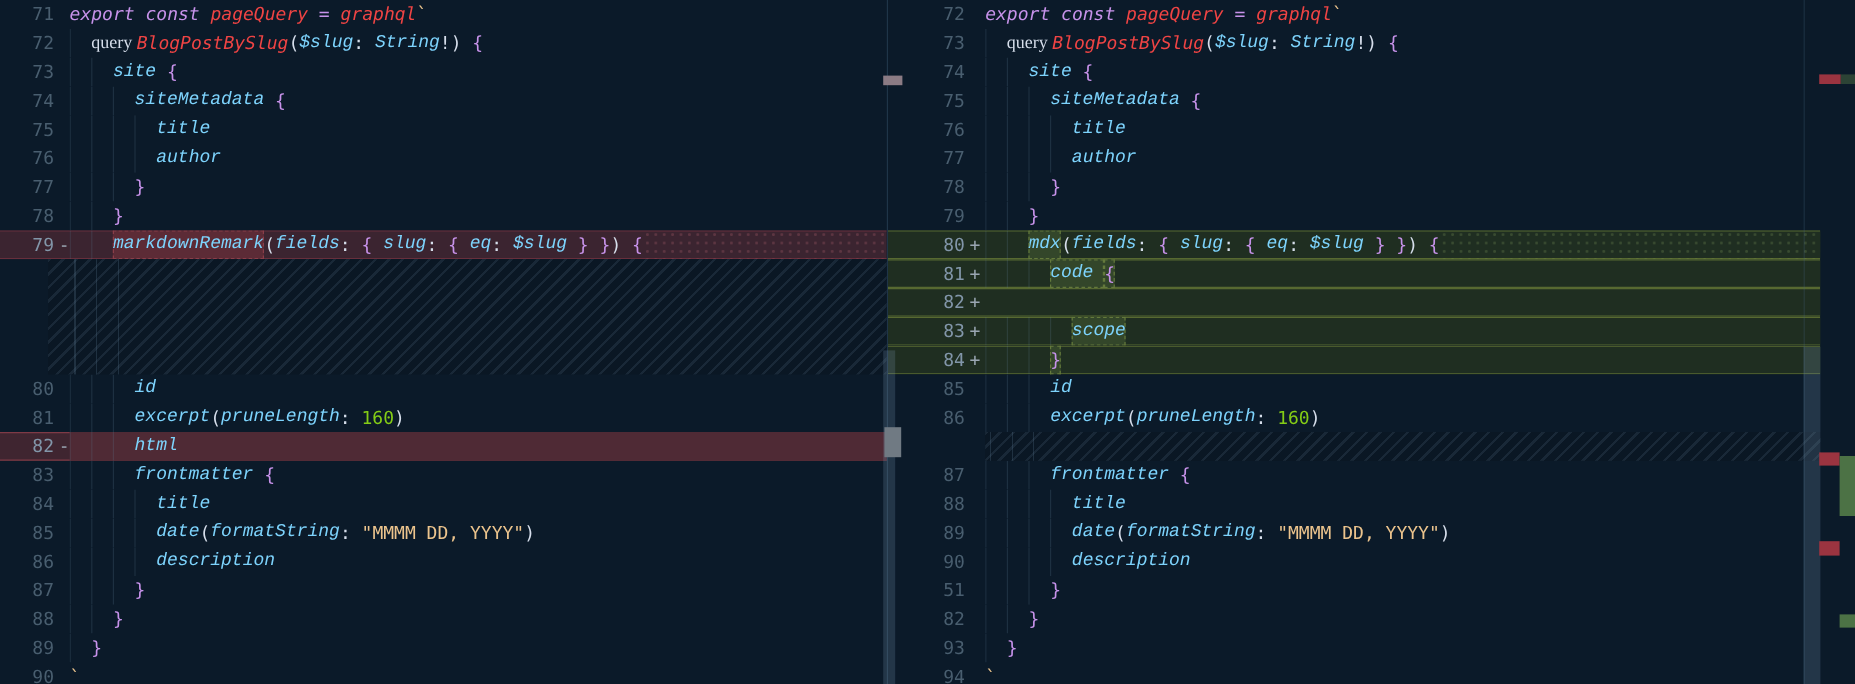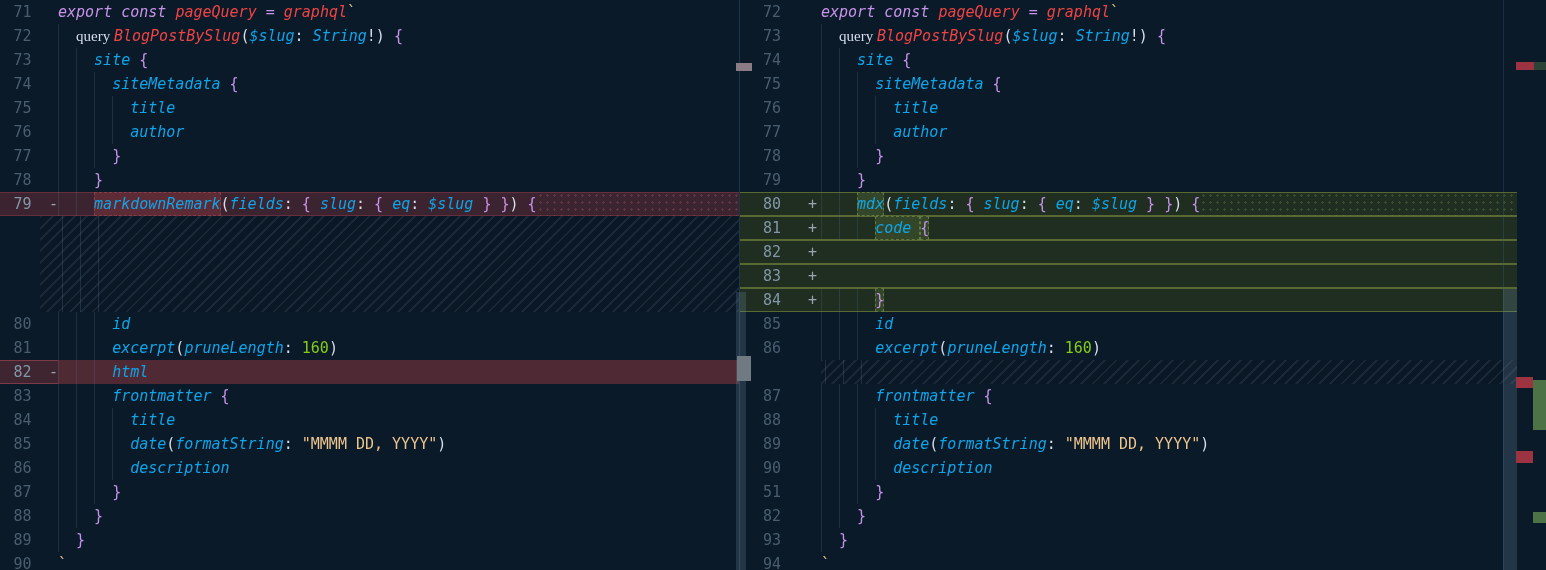--- a/index.html
+++ b/index.html
@@ -4,36 +4,36 @@
 <style>
   html,body{margin:0;padding:0;background:#0b1a29;}
   #root{position:relative;width:1546px;height:570px;overflow:hidden;
         font-family:"DejaVu Sans Mono","Liberation Mono",monospace;
         font-size:15px;line-height:24px;background:#0b1a29;color:#d6deeb;}
   .pane{position:absolute;top:0;height:570px;overflow:hidden;}
   #pane-left{left:0;width:739px;border-right:1px solid #1f3548;}
   #pane-right{left:740px;width:806px;}
   #pane-right .rows{width:777px;}
   .row{display:flex;height:24px;}
-  .num{flex:none;text-align:center;color:#495e6f;user-select:none;}
+  .num{flex:none;text-align:right;color:#495e6f;user-select:none;}
   #pane-left .num{width:45px;}
   #pane-right .num{width:64px;}
   .mark{flex:none;position:relative;color:#9aa6b2;overflow:visible;}
   #pane-left .mark{width:13px;}
   #pane-right .mark{width:17px;}
   .mark span{position:absolute;left:4px;top:0;}
   .code{flex:1;display:flex;overflow:hidden;}
   .code span{white-space:pre;}
   .ig{flex:none;display:inline-block;width:2ch;box-sizing:border-box;
       border-left:1px solid rgba(95,126,151,.22);}
   .fill{flex:1;}
   
   .tk-k{color:#c792ea;font-style:italic;}
   .tk-v{color:#ef4444;font-style:italic;}
-  .tk-g{color:#0ea5e9;font-style:italic;}
+  .tk-g{color:#7dd3fc;font-style:italic;font-family:Liberation Mono, monospace;}
   .tk-s{color:#ecc48d;}
   .tk-n{color:#84cc16;}
   .tk-p{color:#d6deeb;}
   .tk-q{color:#d6deeb;font-family:Liberation Serif, serif;}
   .tk-b{color:#c792ea;}
   
   .l-del{background:#3b2430;
          box-shadow:inset 0 1px 0 rgba(158,62,76,.45), inset 0 -1px 0 rgba(158,62,76,.45);}
   .l-del .num,.l-add .num,.l-del2 .num{color:#8296a9;}
   .l-del2{background:#3f2530;
@@ -475,20 +475,28 @@
           <span class="num">82</span>
           <span class="mark">
             <span>+</span>
           </span>
         </div>
         <div class="row l-add">
           <span class="num">83</span>
           <span class="mark">
             <span>+</span>
           </span>
+          <span class="code">
+            <span class="ig">  </span>
+            <span class="ig">  </span>
+            <span class="ig">  </span>
+            <span class="ig">  </span>
+            <span class="tk-g bx-add">scope</span>
+            <span class="fill"></span>
+          </span>
         </div>
         <div class="row l-add">
           <span class="num">84</span>
           <span class="mark">
             <span>+</span>
           </span>
           <span class="code">
             <span class="ig">  </span>
             <span class="ig">  </span>
             <span class="ig">  </span>

